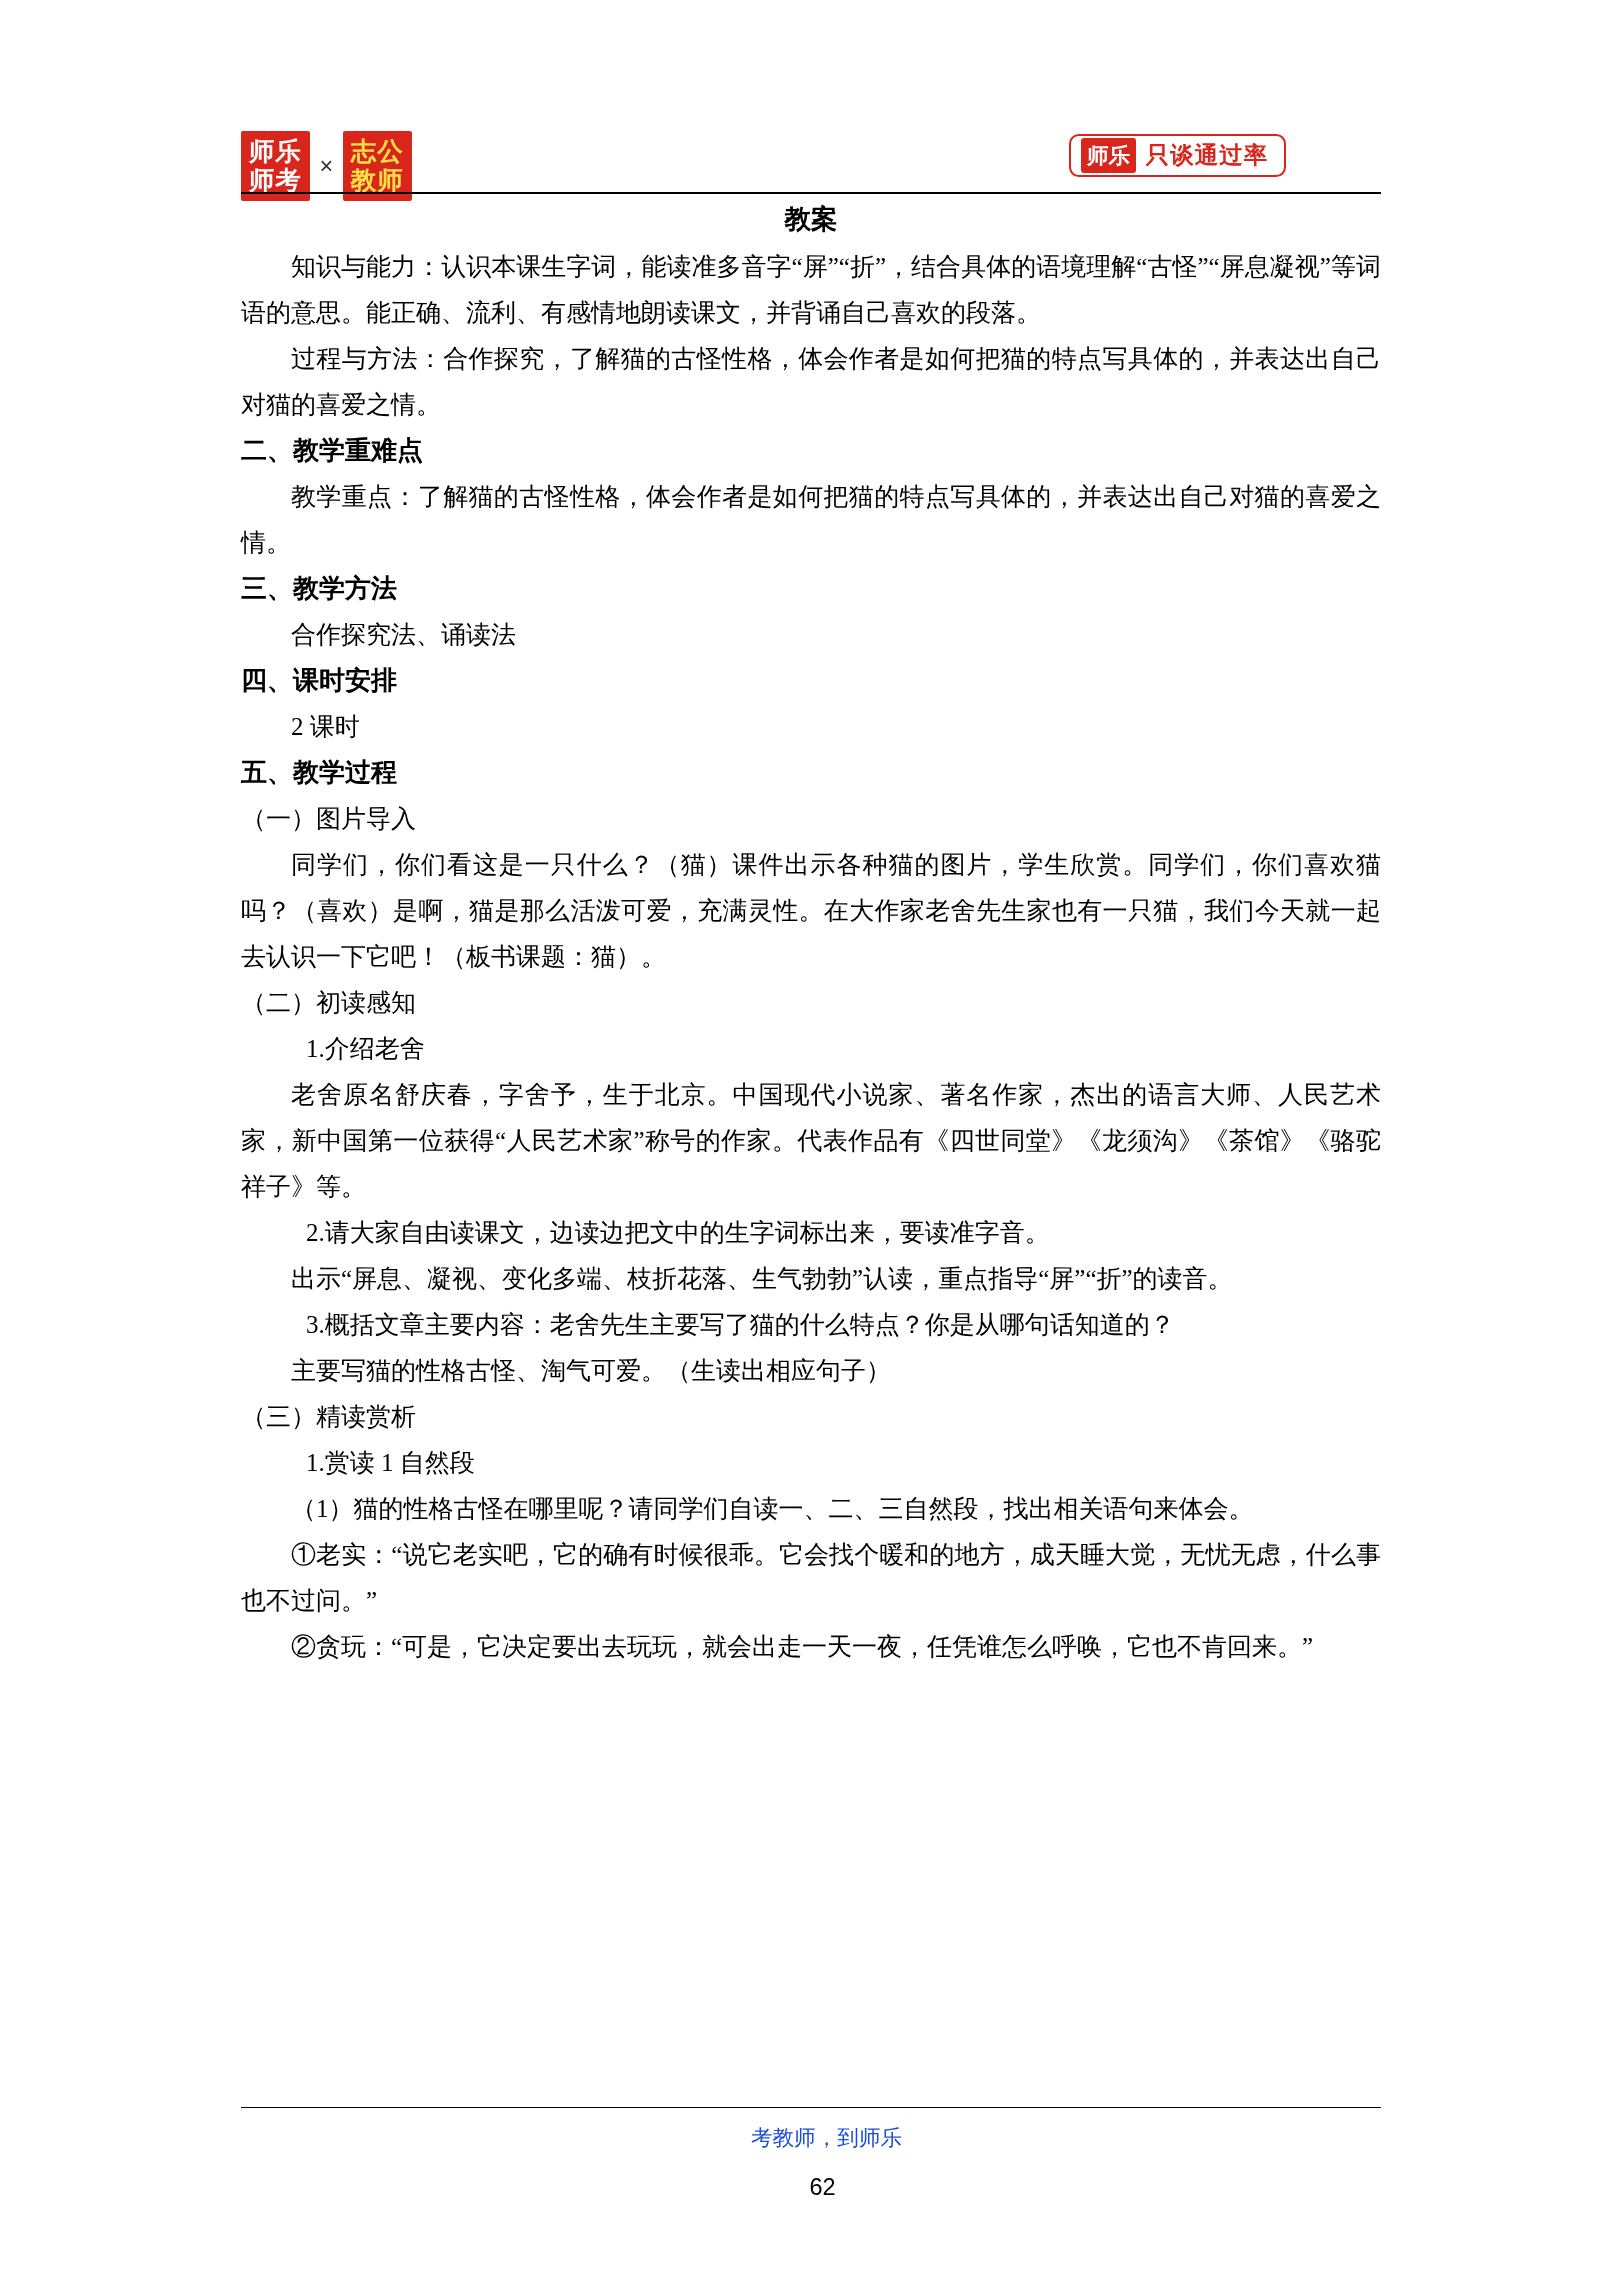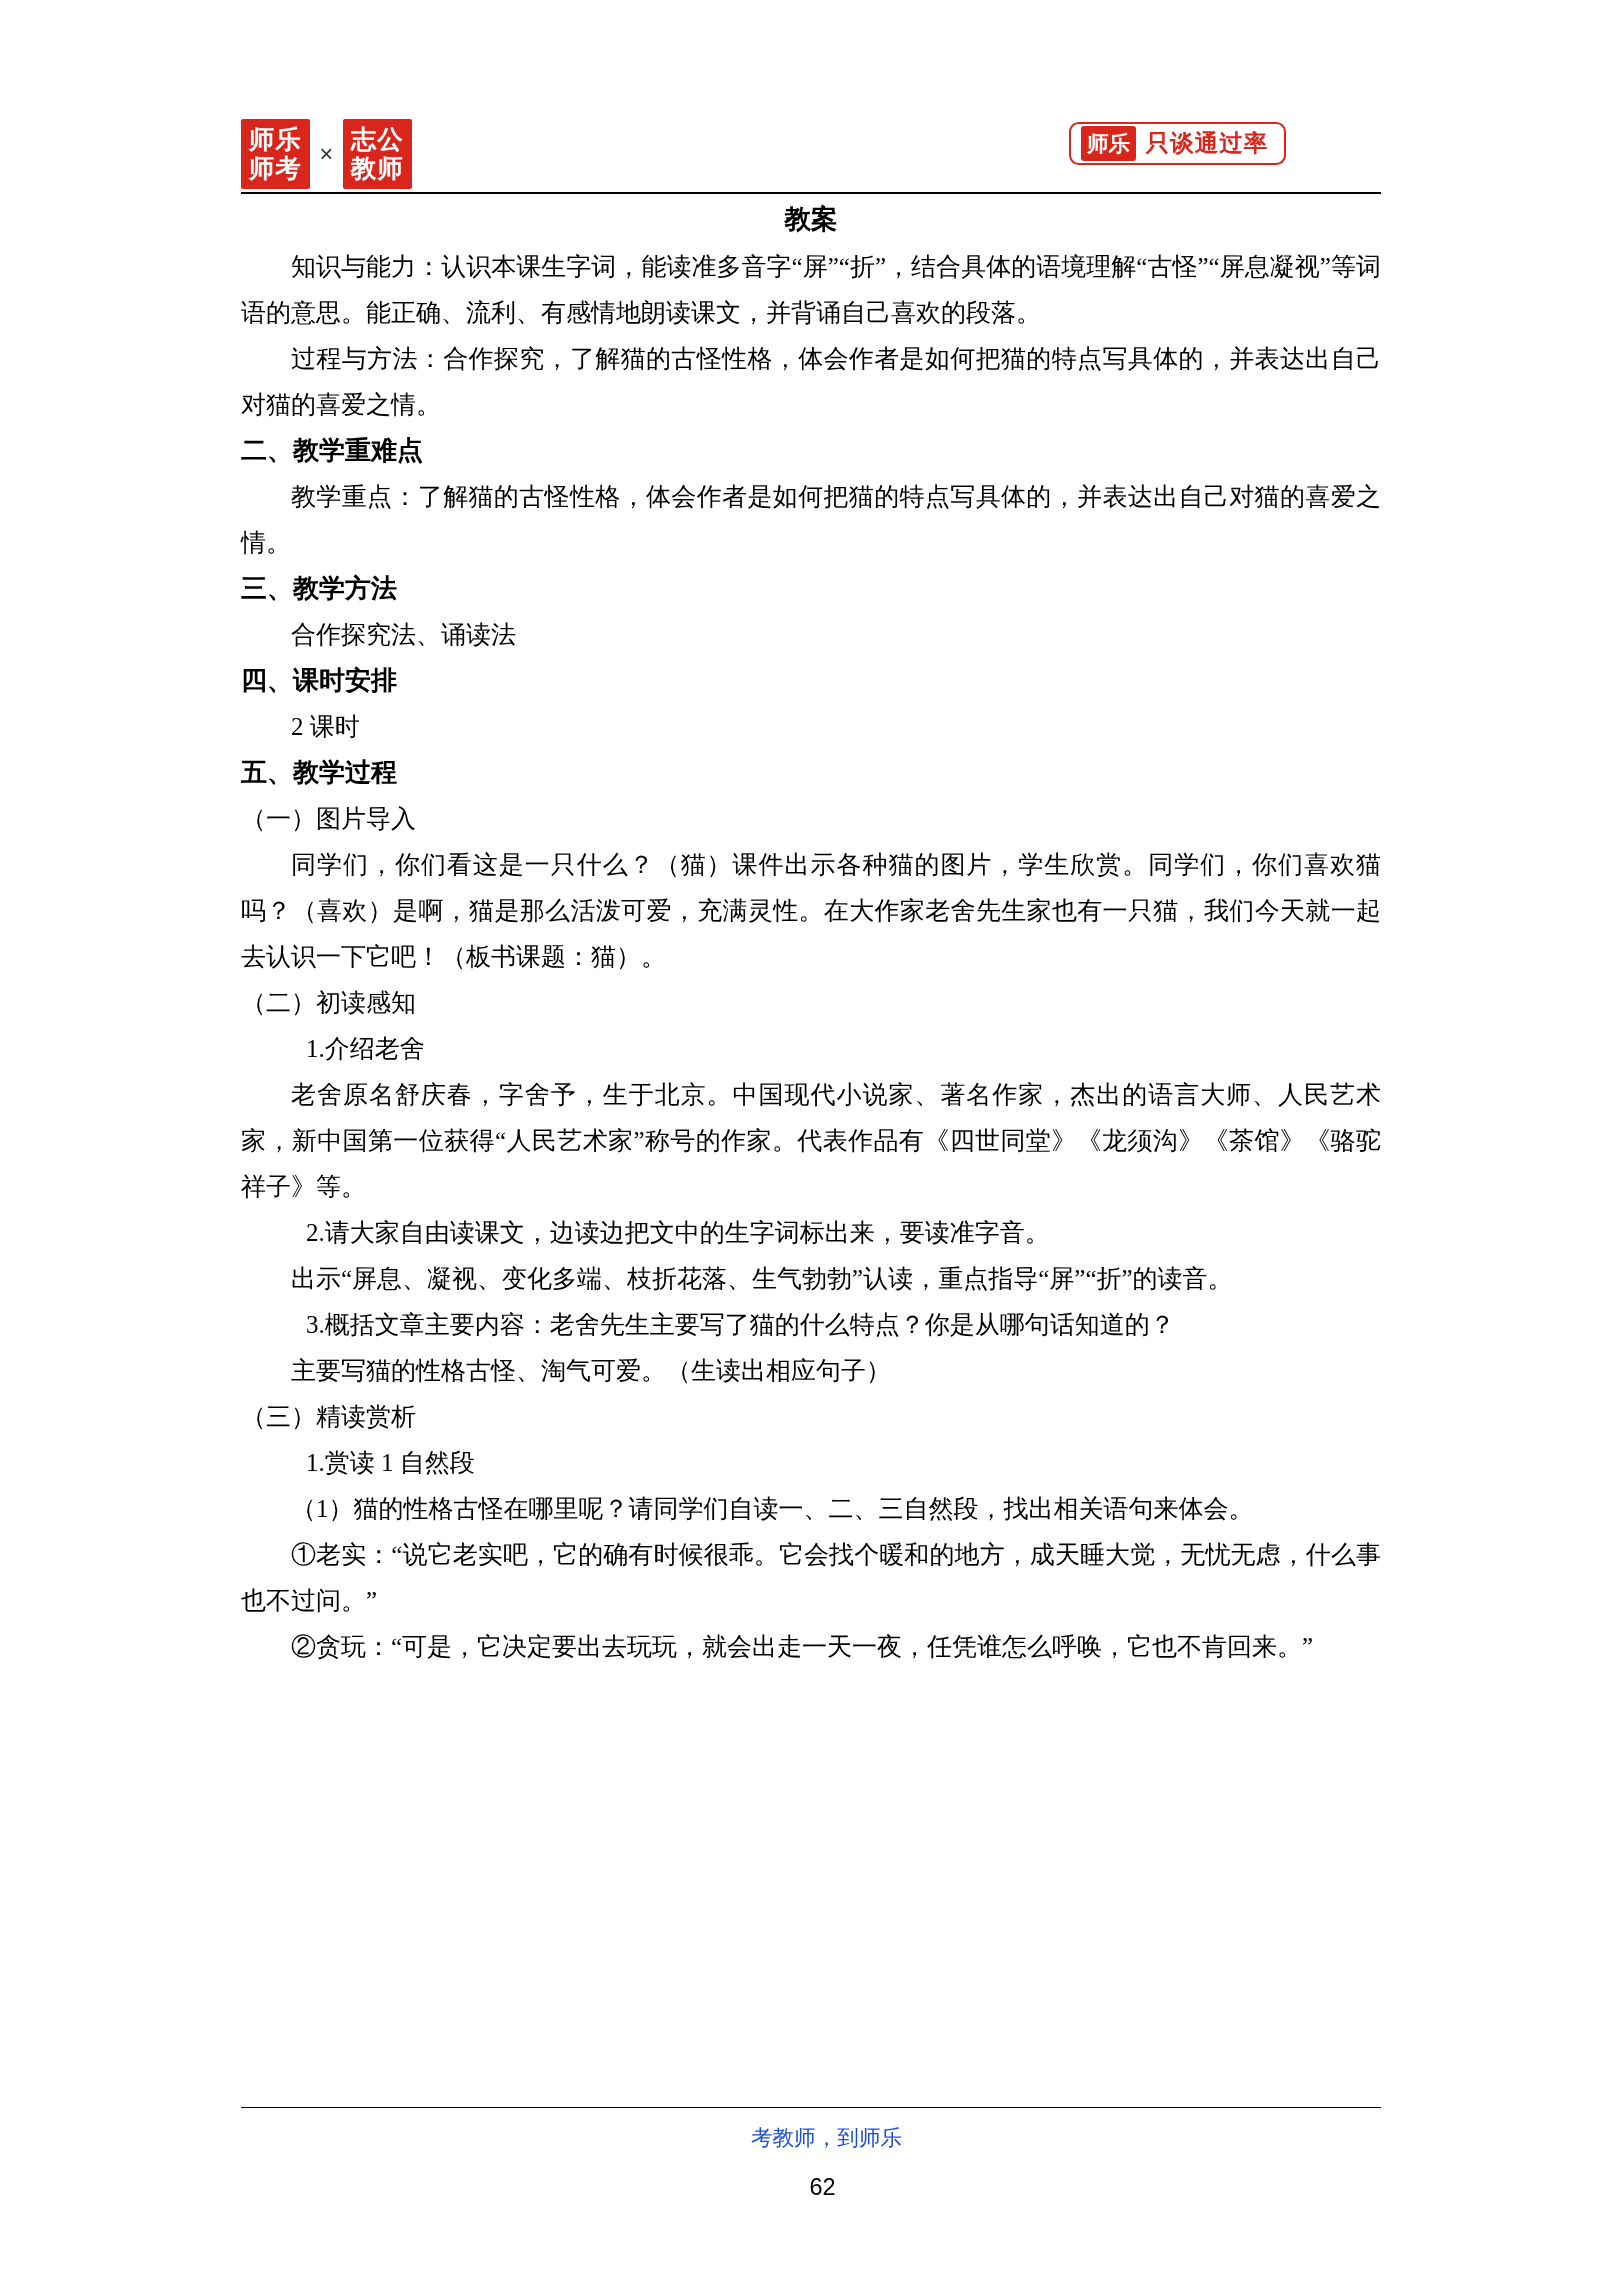--- a/index.html
+++ b/index.html
@@ -16,21 +16,21 @@
   }
   .page {
     position: relative;
     width: 1621px;
     height: 2293px;
     box-sizing: border-box;
   }
   
   .header {
     position: absolute;
-    top: 116px;
+    top: 128px;
     left: 0;
     width: 1536px;
     height: 88px;
   }
   .logo-left {
     position: absolute;
     left: 241px;
     top: 0;
     display: flex;
     align-items: center;
@@ -49,21 +49,21 @@
     border-radius: 2px;
   }
   .logo-x {
     font-family: "Liberation Sans", sans-serif;
     font-size: 23.5px;
     color: #333;
     margin: 0 9.8px;
   }
   .logo-box2 {
     background: #d9261c;
-    color: #ffffff;
+    color: #fde047;
     font-family: "Liberation Sans", sans-serif;
     font-weight: bold;
     font-size: 25.5px;
     line-height: 29px;
     padding: 5.9px 7.8px;
     text-align: left;
     letter-spacing: 1px;
     border-radius: 2px;
   }
   .logo-box .l1, .logo-box .l2,

